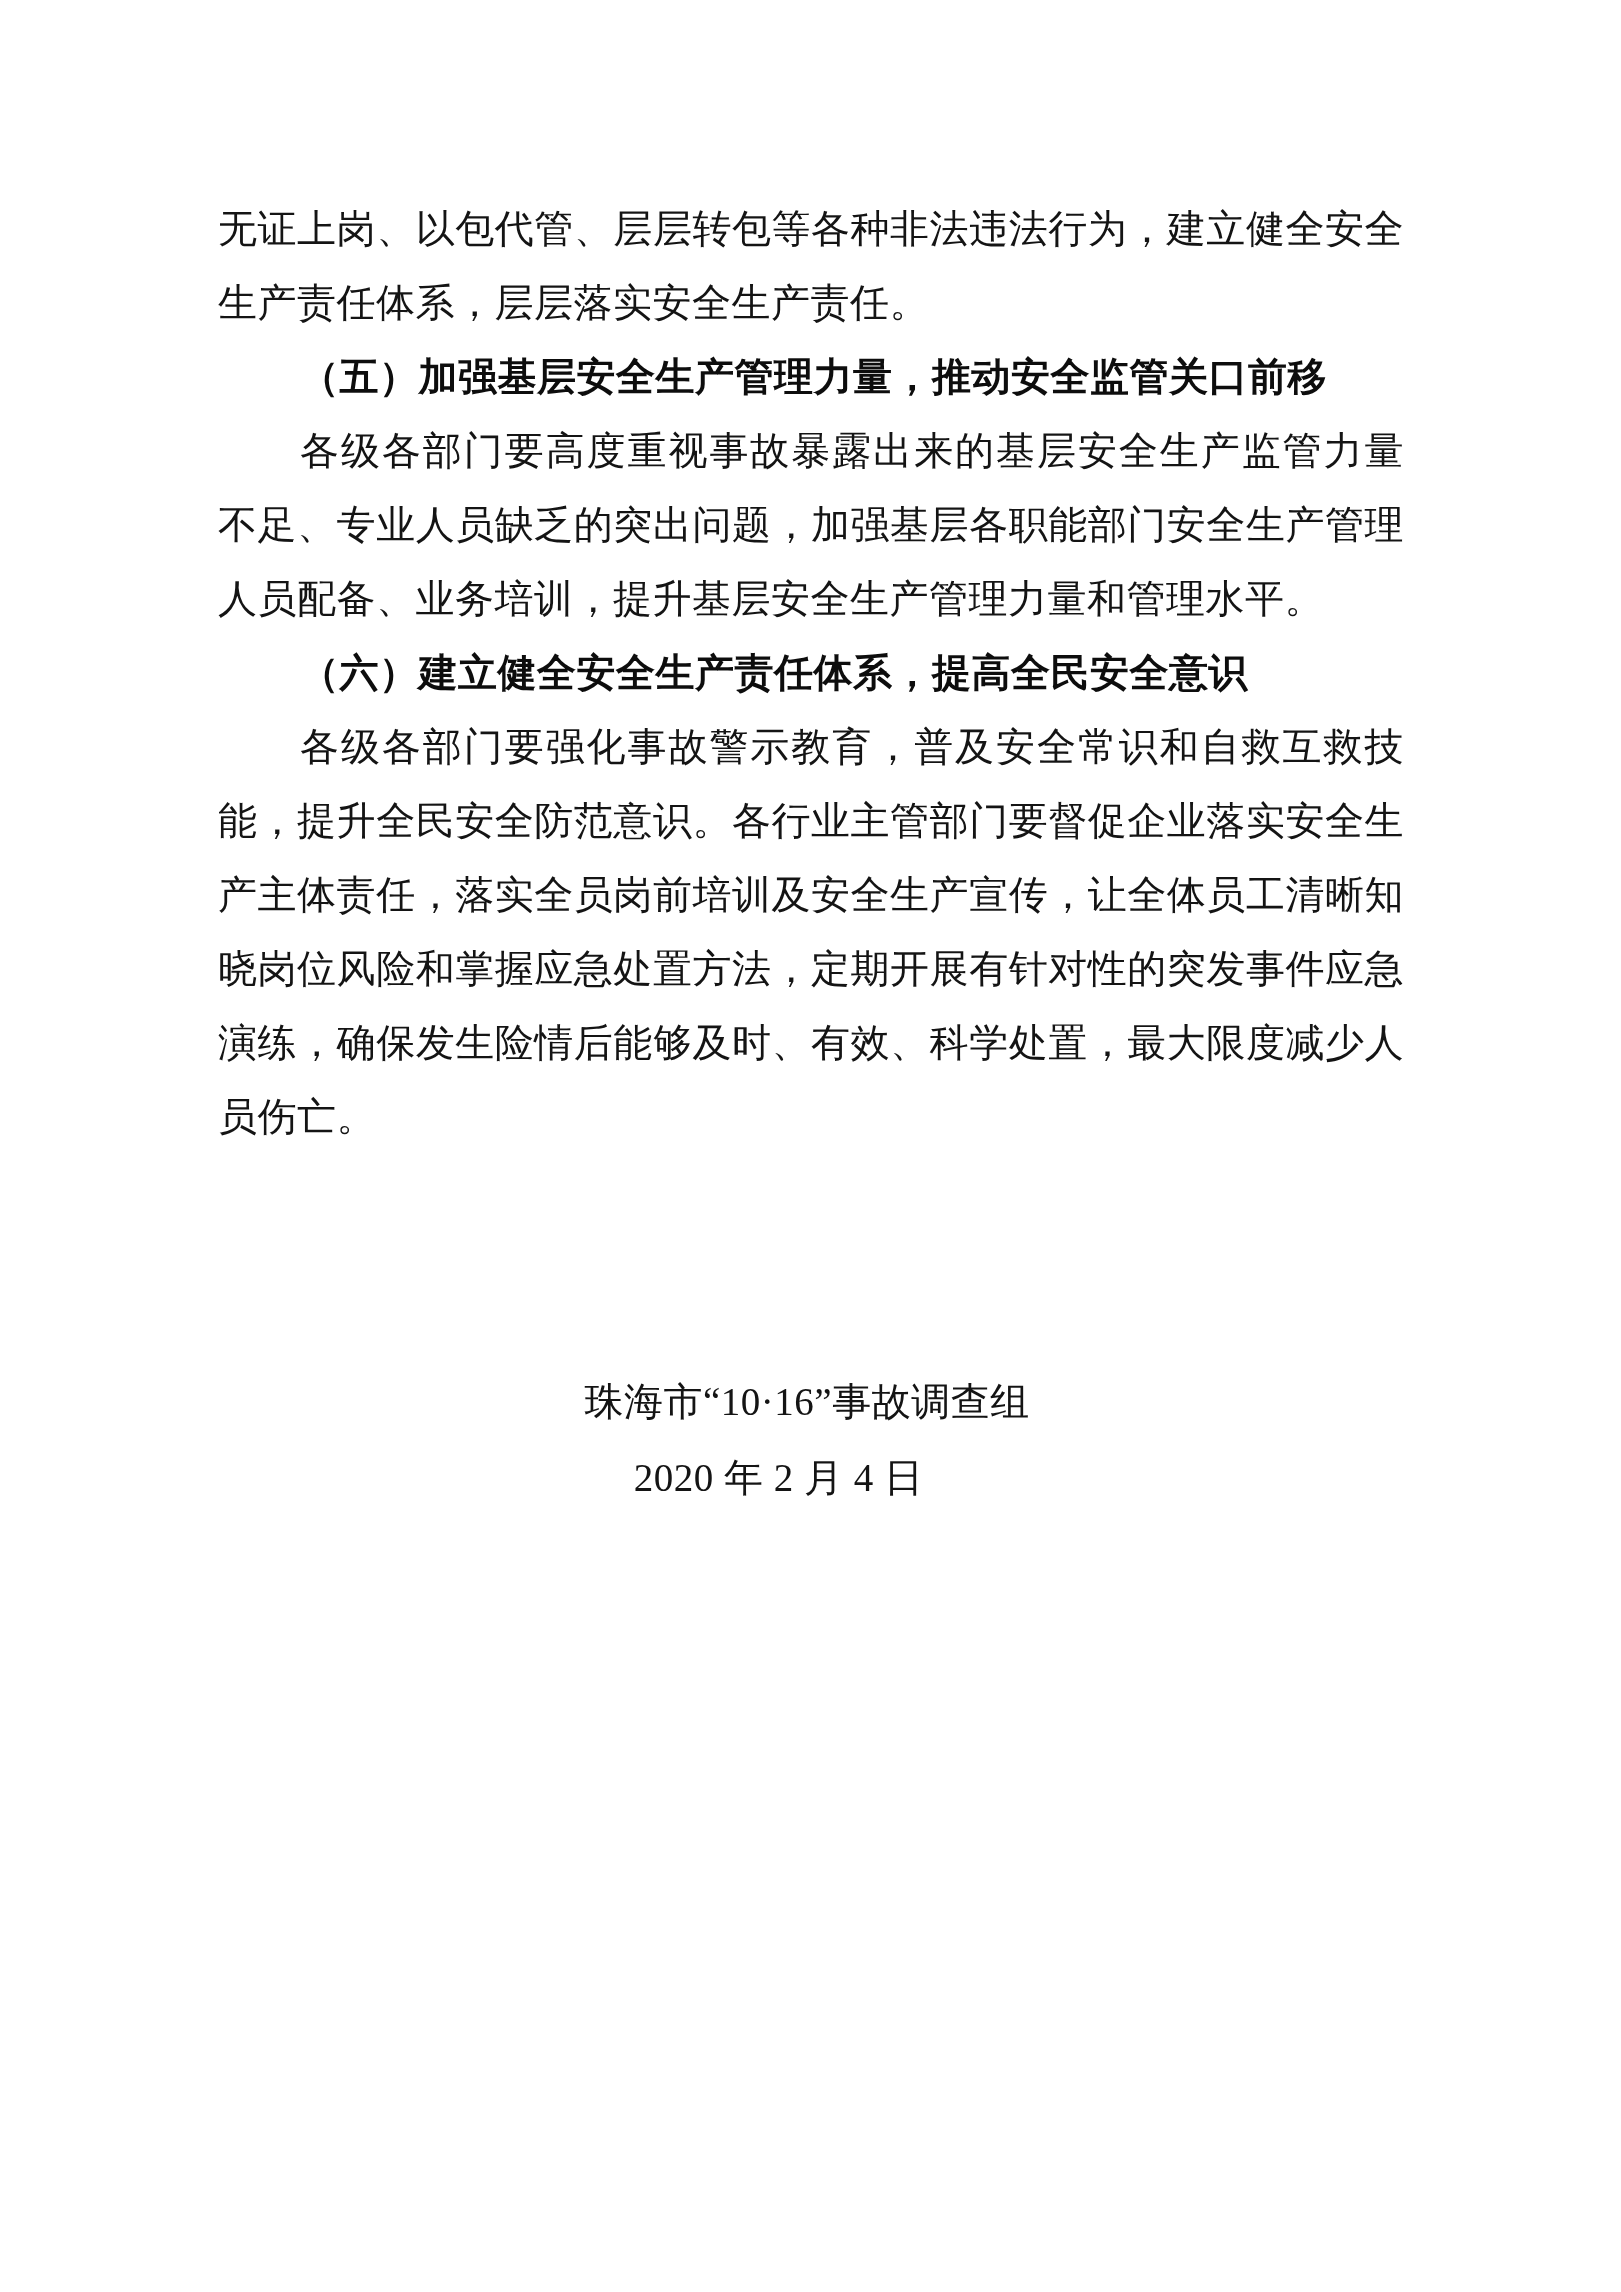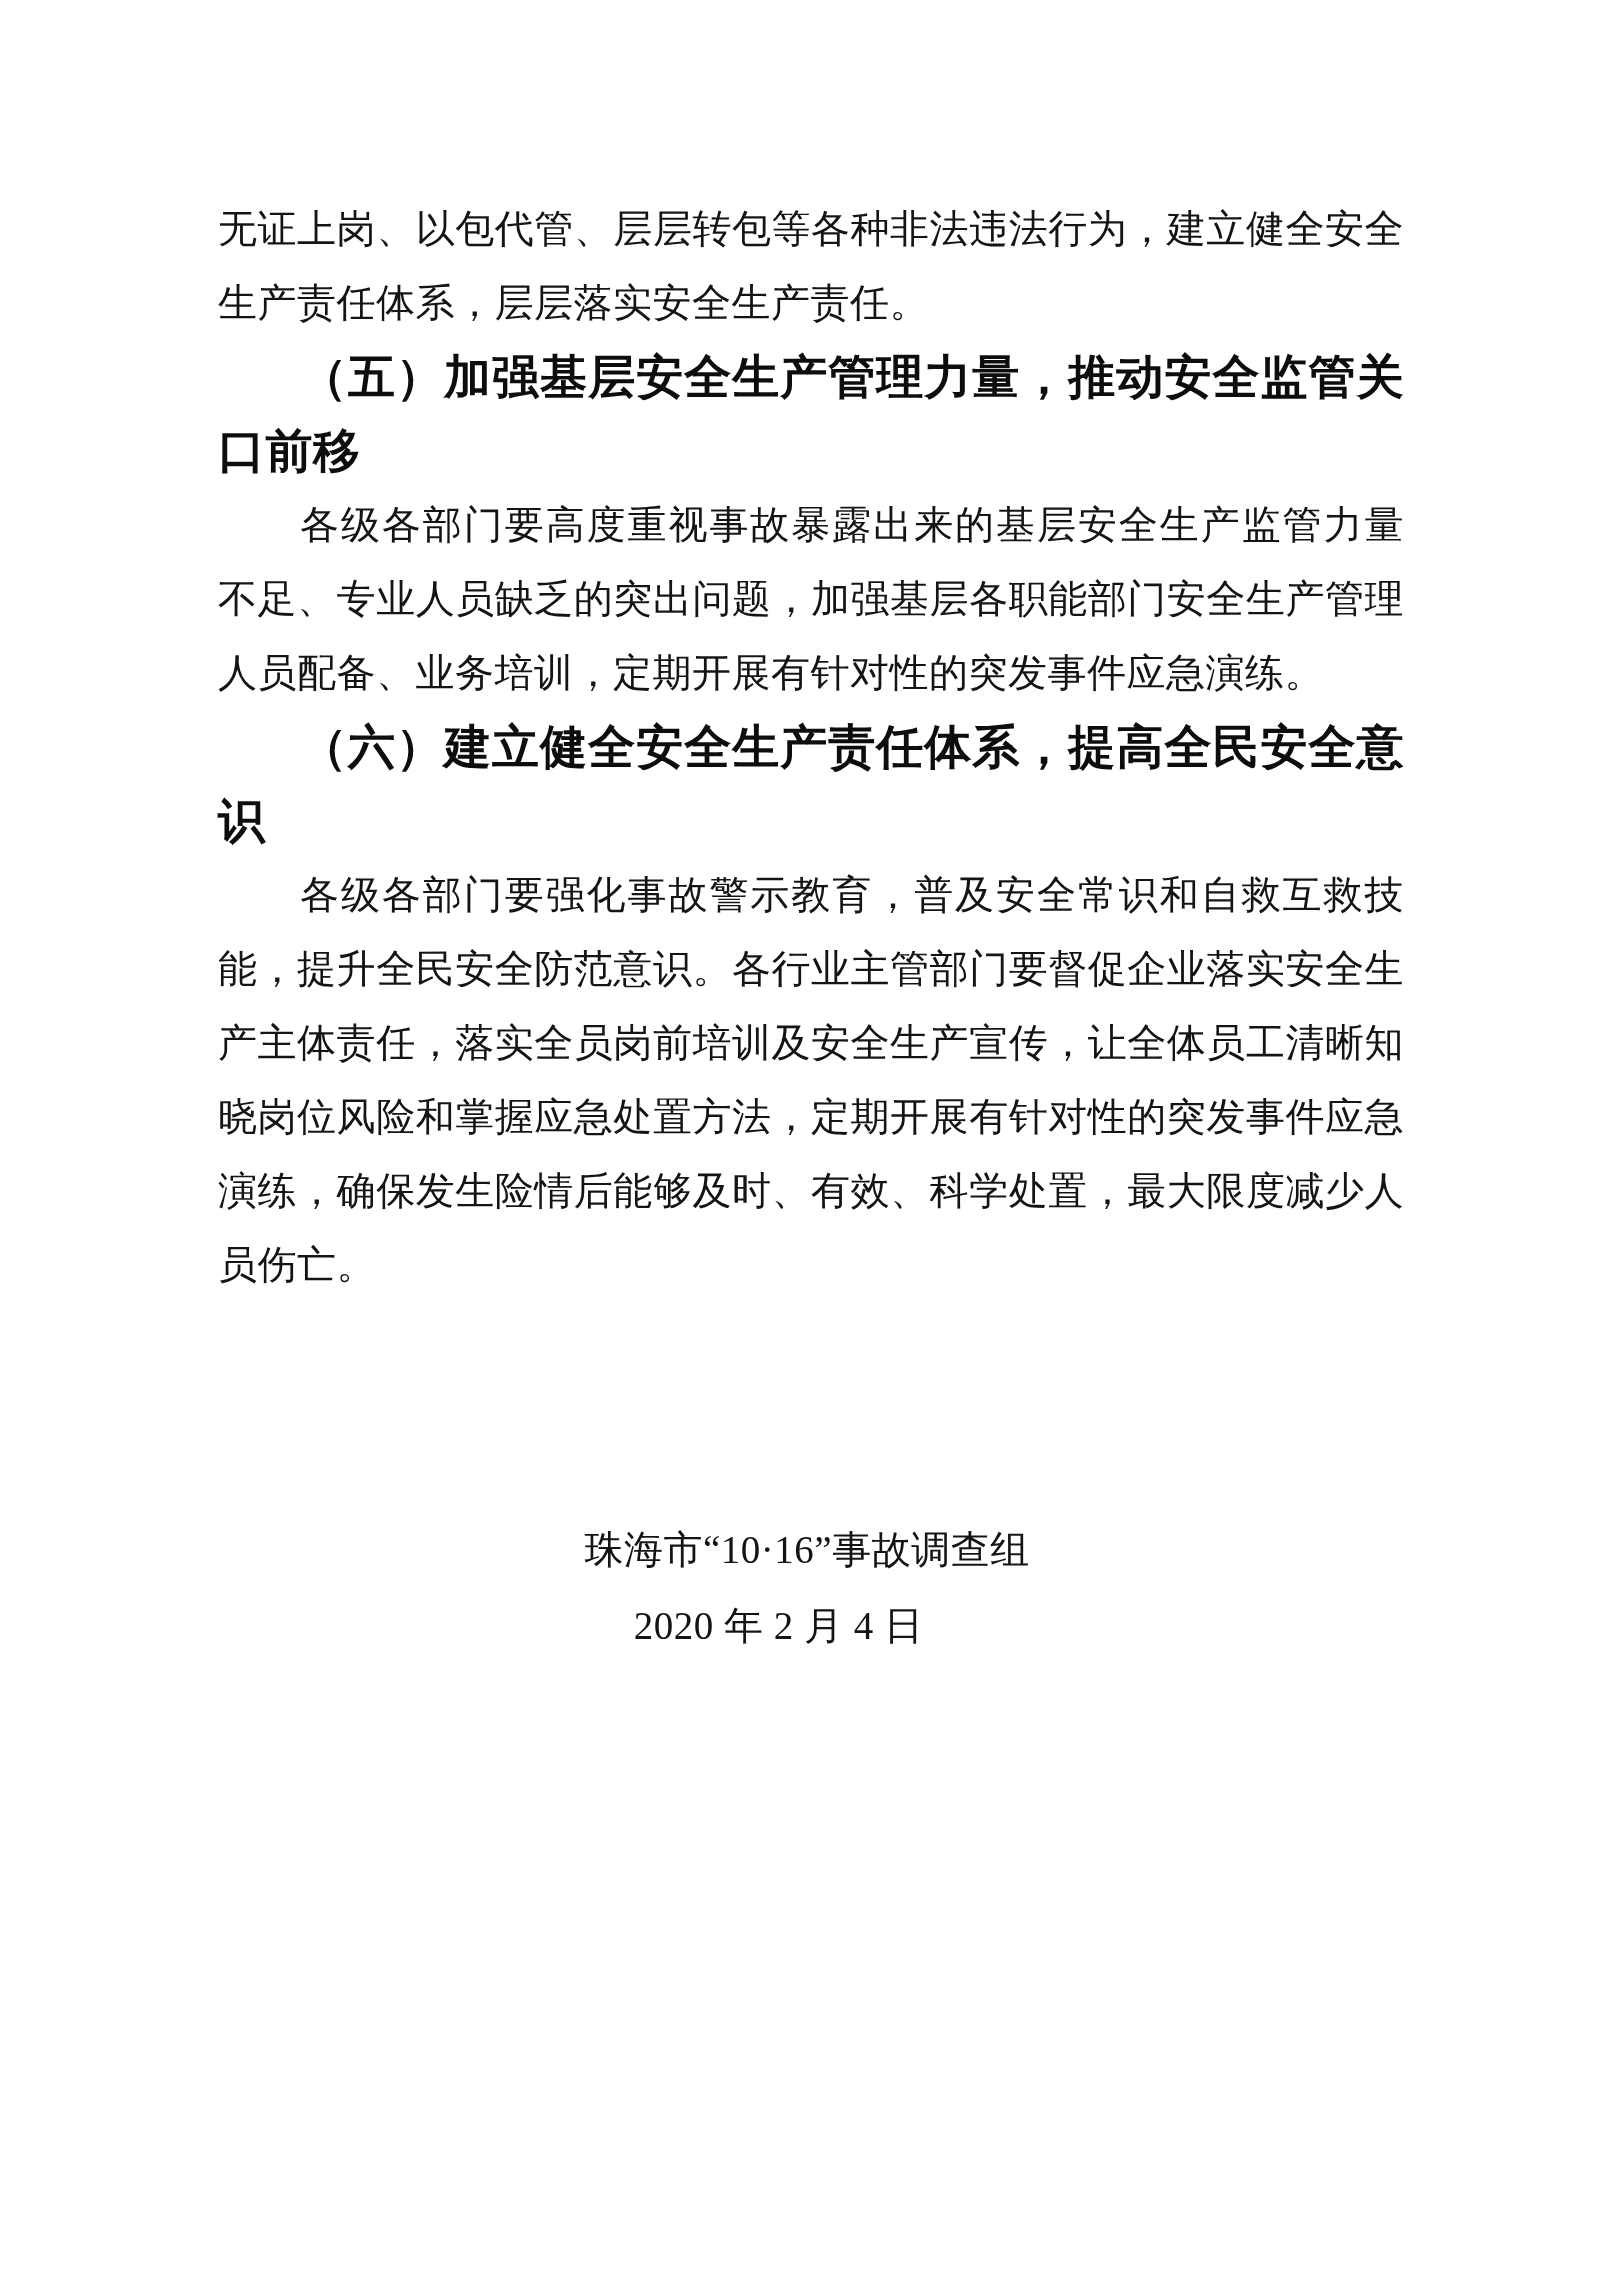--- a/index.html
+++ b/index.html
@@ -33,21 +33,21 @@
     line-height: 74px;
     letter-spacing: 0.5px;
     text-align: justify;
     text-justify: inter-ideograph;
     color: #141414;
   }
   .indent {
     text-indent: 82px;
   }
   .heading {
-    font-size: 47px;
+    font-size: 39px;
     line-height: 74px;
     font-weight: bold;
     letter-spacing: 0.5px;
     text-indent: 82px;
     color: #0d0d0d;
     text-align: justify;
     text-justify: inter-ideograph;
   }
   .spacer-big {
     height: 210px;
@@ -81,21 +81,21 @@
 <body>
 
 <div class="page">
 
   <div class="body-area">
 
     <p class="para">无证上岗、以包代管、层层转包等各种非法违法行为，建立健全安全生产责任体系，层层落实安全生产责任。</p>
 
     <p class="heading">（五）加强基层安全生产管理力量，推动安全监管关口前移</p>
 
-    <p class="para indent">各级各部门要高度重视事故暴露出来的基层安全生产监管力量不足、专业人员缺乏的突出问题，加强基层各职能部门安全生产管理人员配备、业务培训，定期开展有针对性的突发事件应急演练。</p>
+    <p class="para indent">各级各部门要高度重视事故暴露出来的基层安全生产监管力量不足、专业人员缺乏的突出问题，加强基层各职能部门安全生产管理人员配备、业务培训，提升基层安全生产管理力量和管理水平。</p>
 
     <p class="heading">（六）建立健全安全生产责任体系，提高全民安全意识</p>
 
     <p class="para indent">各级各部门要强化事故警示教育，普及安全常识和自救互救技能，提升全民安全防范意识。各行业主管部门要督促企业落实安全生产主体责任，落实全员岗前培训及安全生产宣传，让全体员工清晰知晓岗位风险和掌握应急处置方法，定期开展有针对性的突发事件应急演练，确保发生险情后能够及时、有效、科学处置，最大限度减少人员伤亡。</p>
 
     <div class="spacer-big"></div>
 
     <div class="signature-block">
       <p class="sig-line">珠海市“10·16”事故调查组</p>
       <p class="sig-line date">2020 年 2 月 4 日</p>

